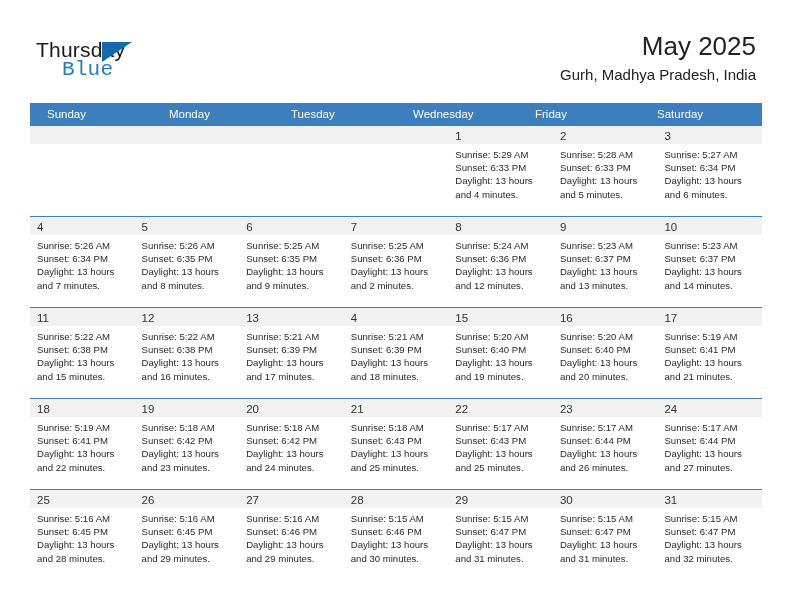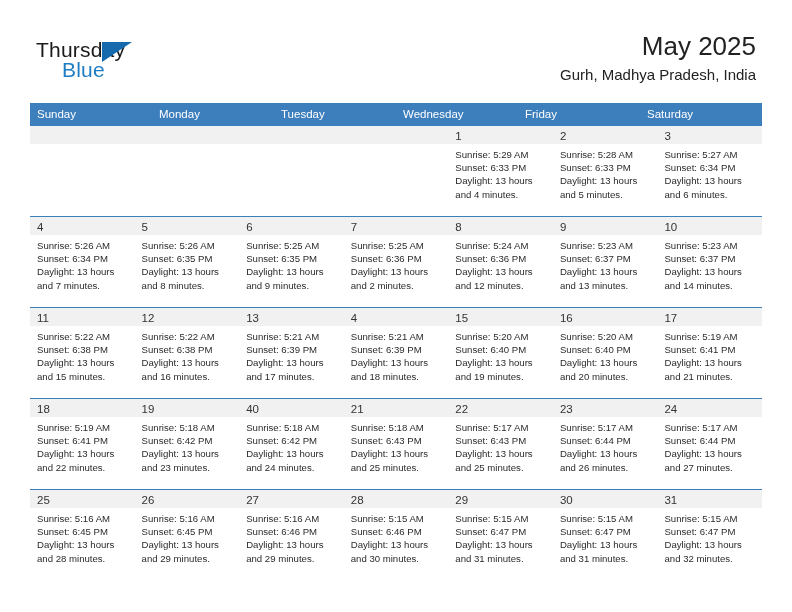--- a/index.html
+++ b/index.html
@@ -45,21 +45,21 @@
     color: #1a1a1a;
     font-family: "Liberation Sans", sans-serif;
   }
   .logo-blue {
     position: absolute;
     left: 26px;
     top: 20px;
     font-size: 21px;
     letter-spacing: 0.2px;
     color: #1f7dc4;
-    font-family: Liberation Sans, sans-serif;
+    font-family: Liberation Mono, monospace;
   }
   .logo-tri {
     position: absolute;
     left: 66px;
     top: 4px;
     width: 0;
     height: 0;
     border-left: 30px solid #1569ad;
     border-bottom: 20px solid transparent;
   }
@@ -94,21 +94,21 @@
   .weekdays {
     display: flex;
     background: #3d7ebd;
     height: 22px;
   }
   .weekday {
     flex: 1 1 0;
     color: #ffffff;
     font-size: 11.5px;
     line-height: 22px;
-    padding-left: 7px;
+    padding-left: 17px;
     box-sizing: border-box;
     white-space: nowrap;
     overflow: hidden;
   }
   .week {
     display: flex;
     height: 90px;
     border-top: 1px solid #3d7ebd;
   }
   .week:first-of-type {
@@ -387,21 +387,21 @@
       <div class="cell">
         <div class="daynum-bar"><span class="daynum">19</span></div>
         <div class="details">
           <div>Sunrise: 5:18 AM</div>
           <div>Sunset: 6:42 PM</div>
           <div>Daylight: 13 hours</div>
           <div>and 23 minutes.</div>
         </div>
       </div>
       <div class="cell">
-        <div class="daynum-bar"><span class="daynum">40</span></div>
+        <div class="daynum-bar"><span class="daynum">20</span></div>
         <div class="details">
           <div>Sunrise: 5:18 AM</div>
           <div>Sunset: 6:42 PM</div>
           <div>Daylight: 13 hours</div>
           <div>and 24 minutes.</div>
         </div>
       </div>
       <div class="cell">
         <div class="daynum-bar"><span class="daynum">21</span></div>
         <div class="details">

